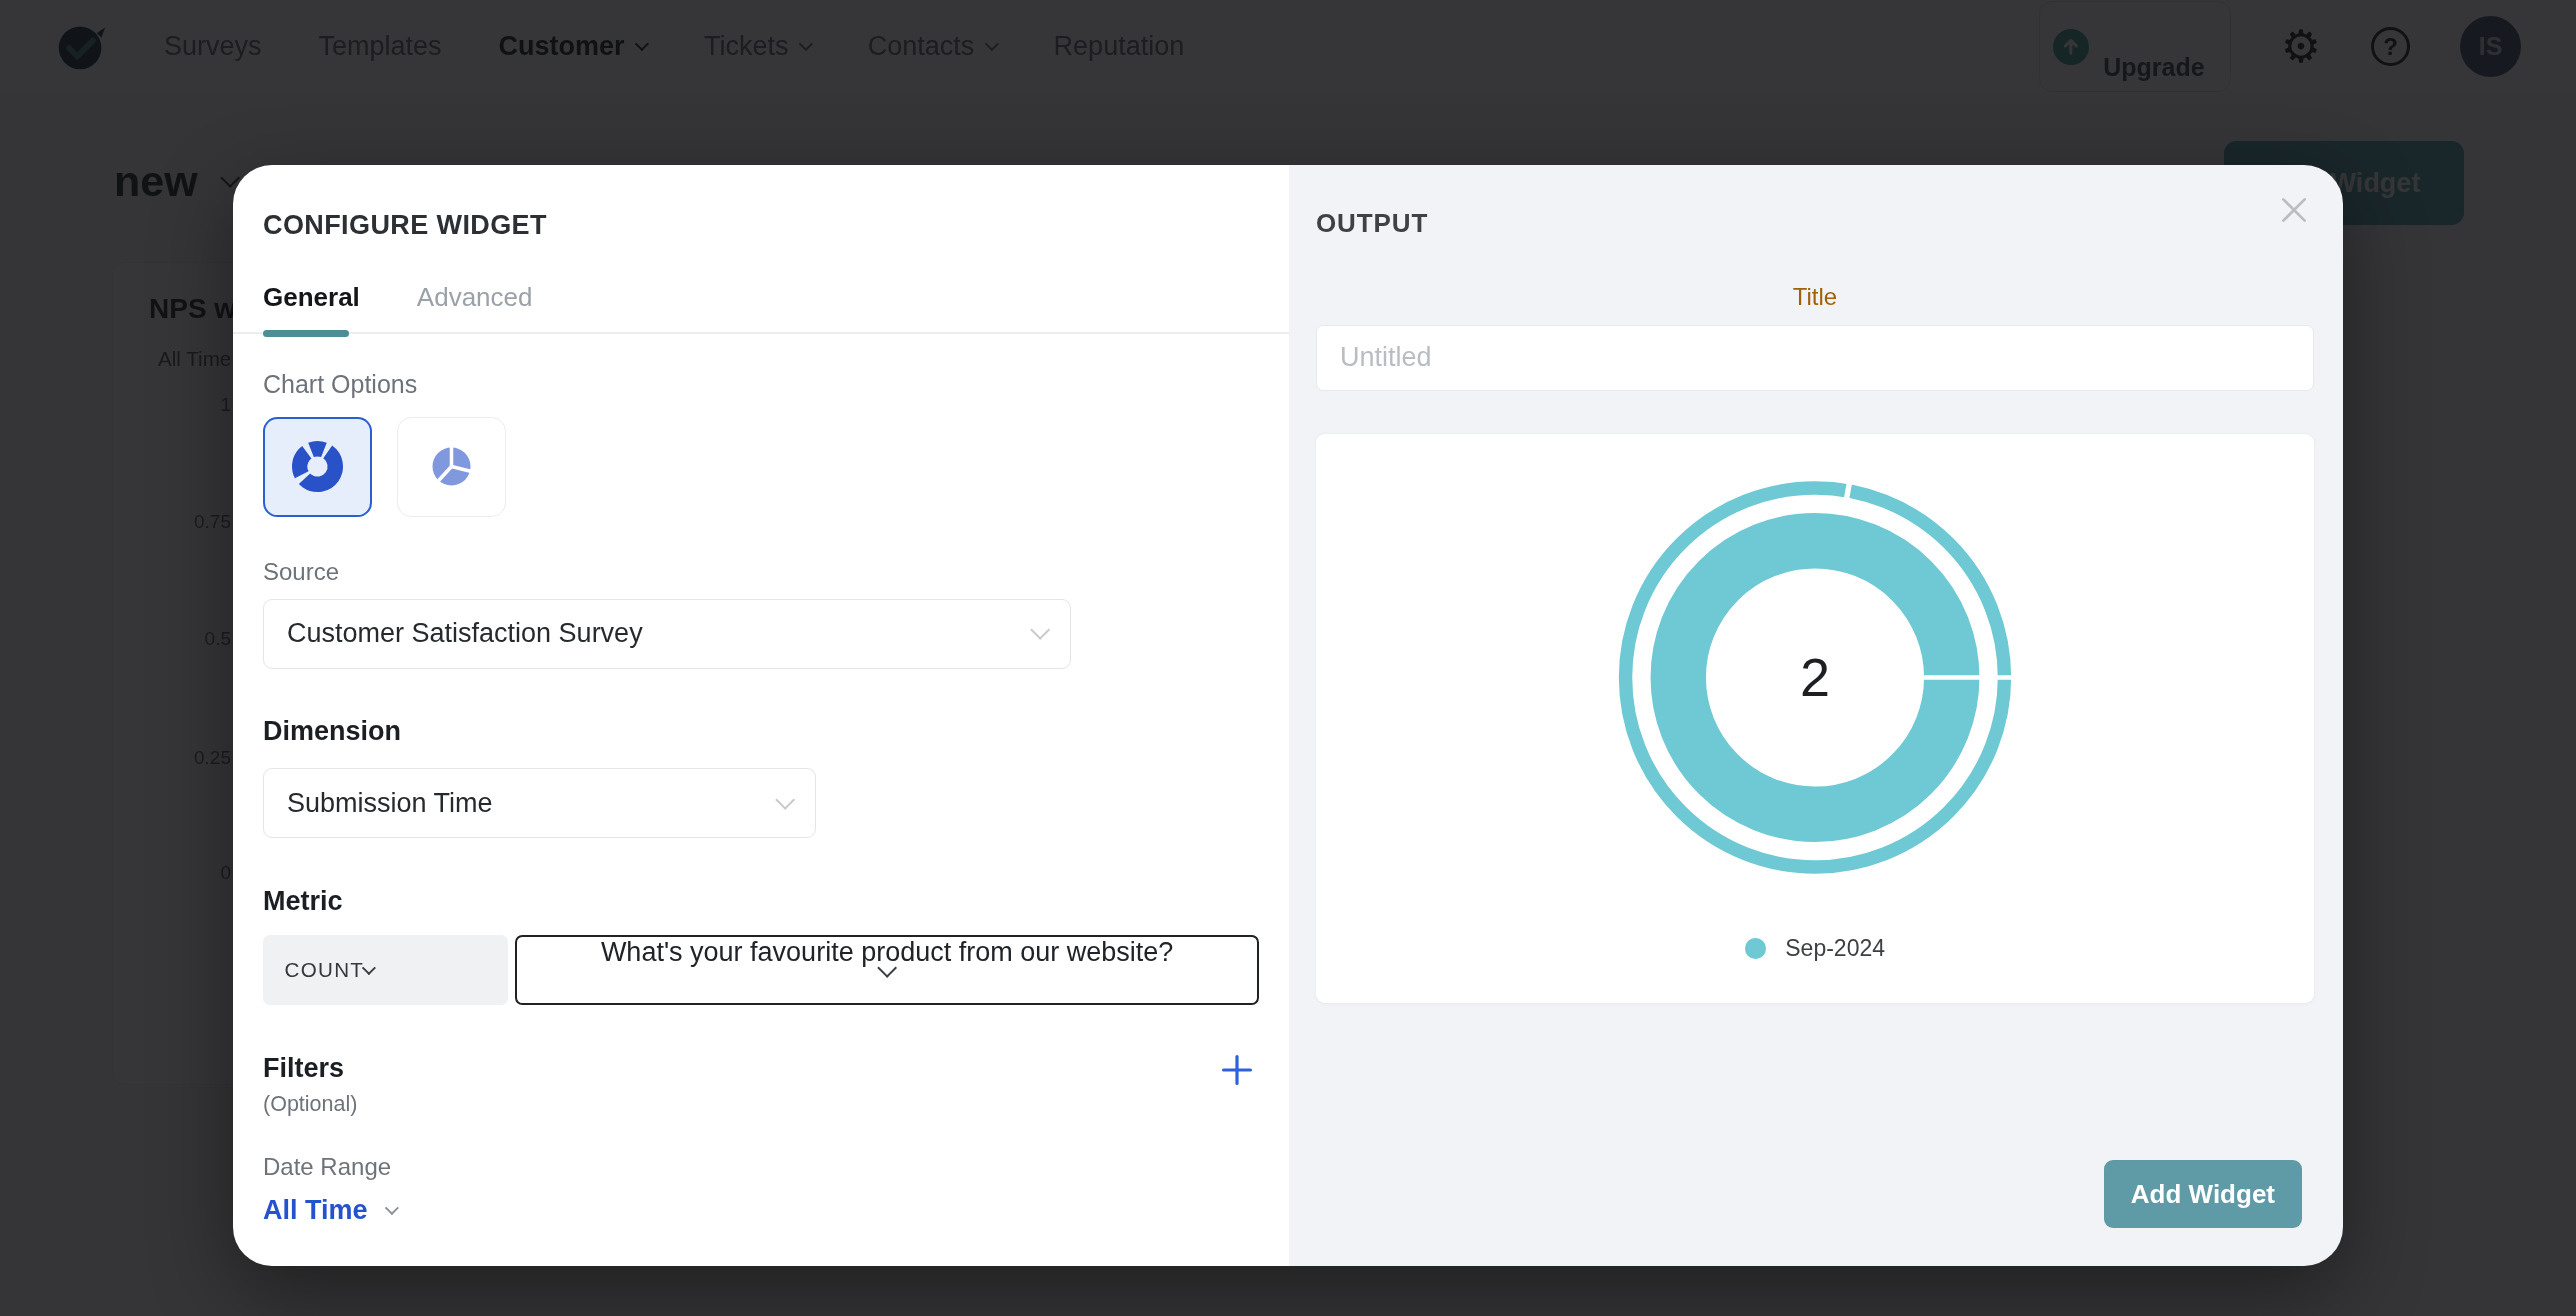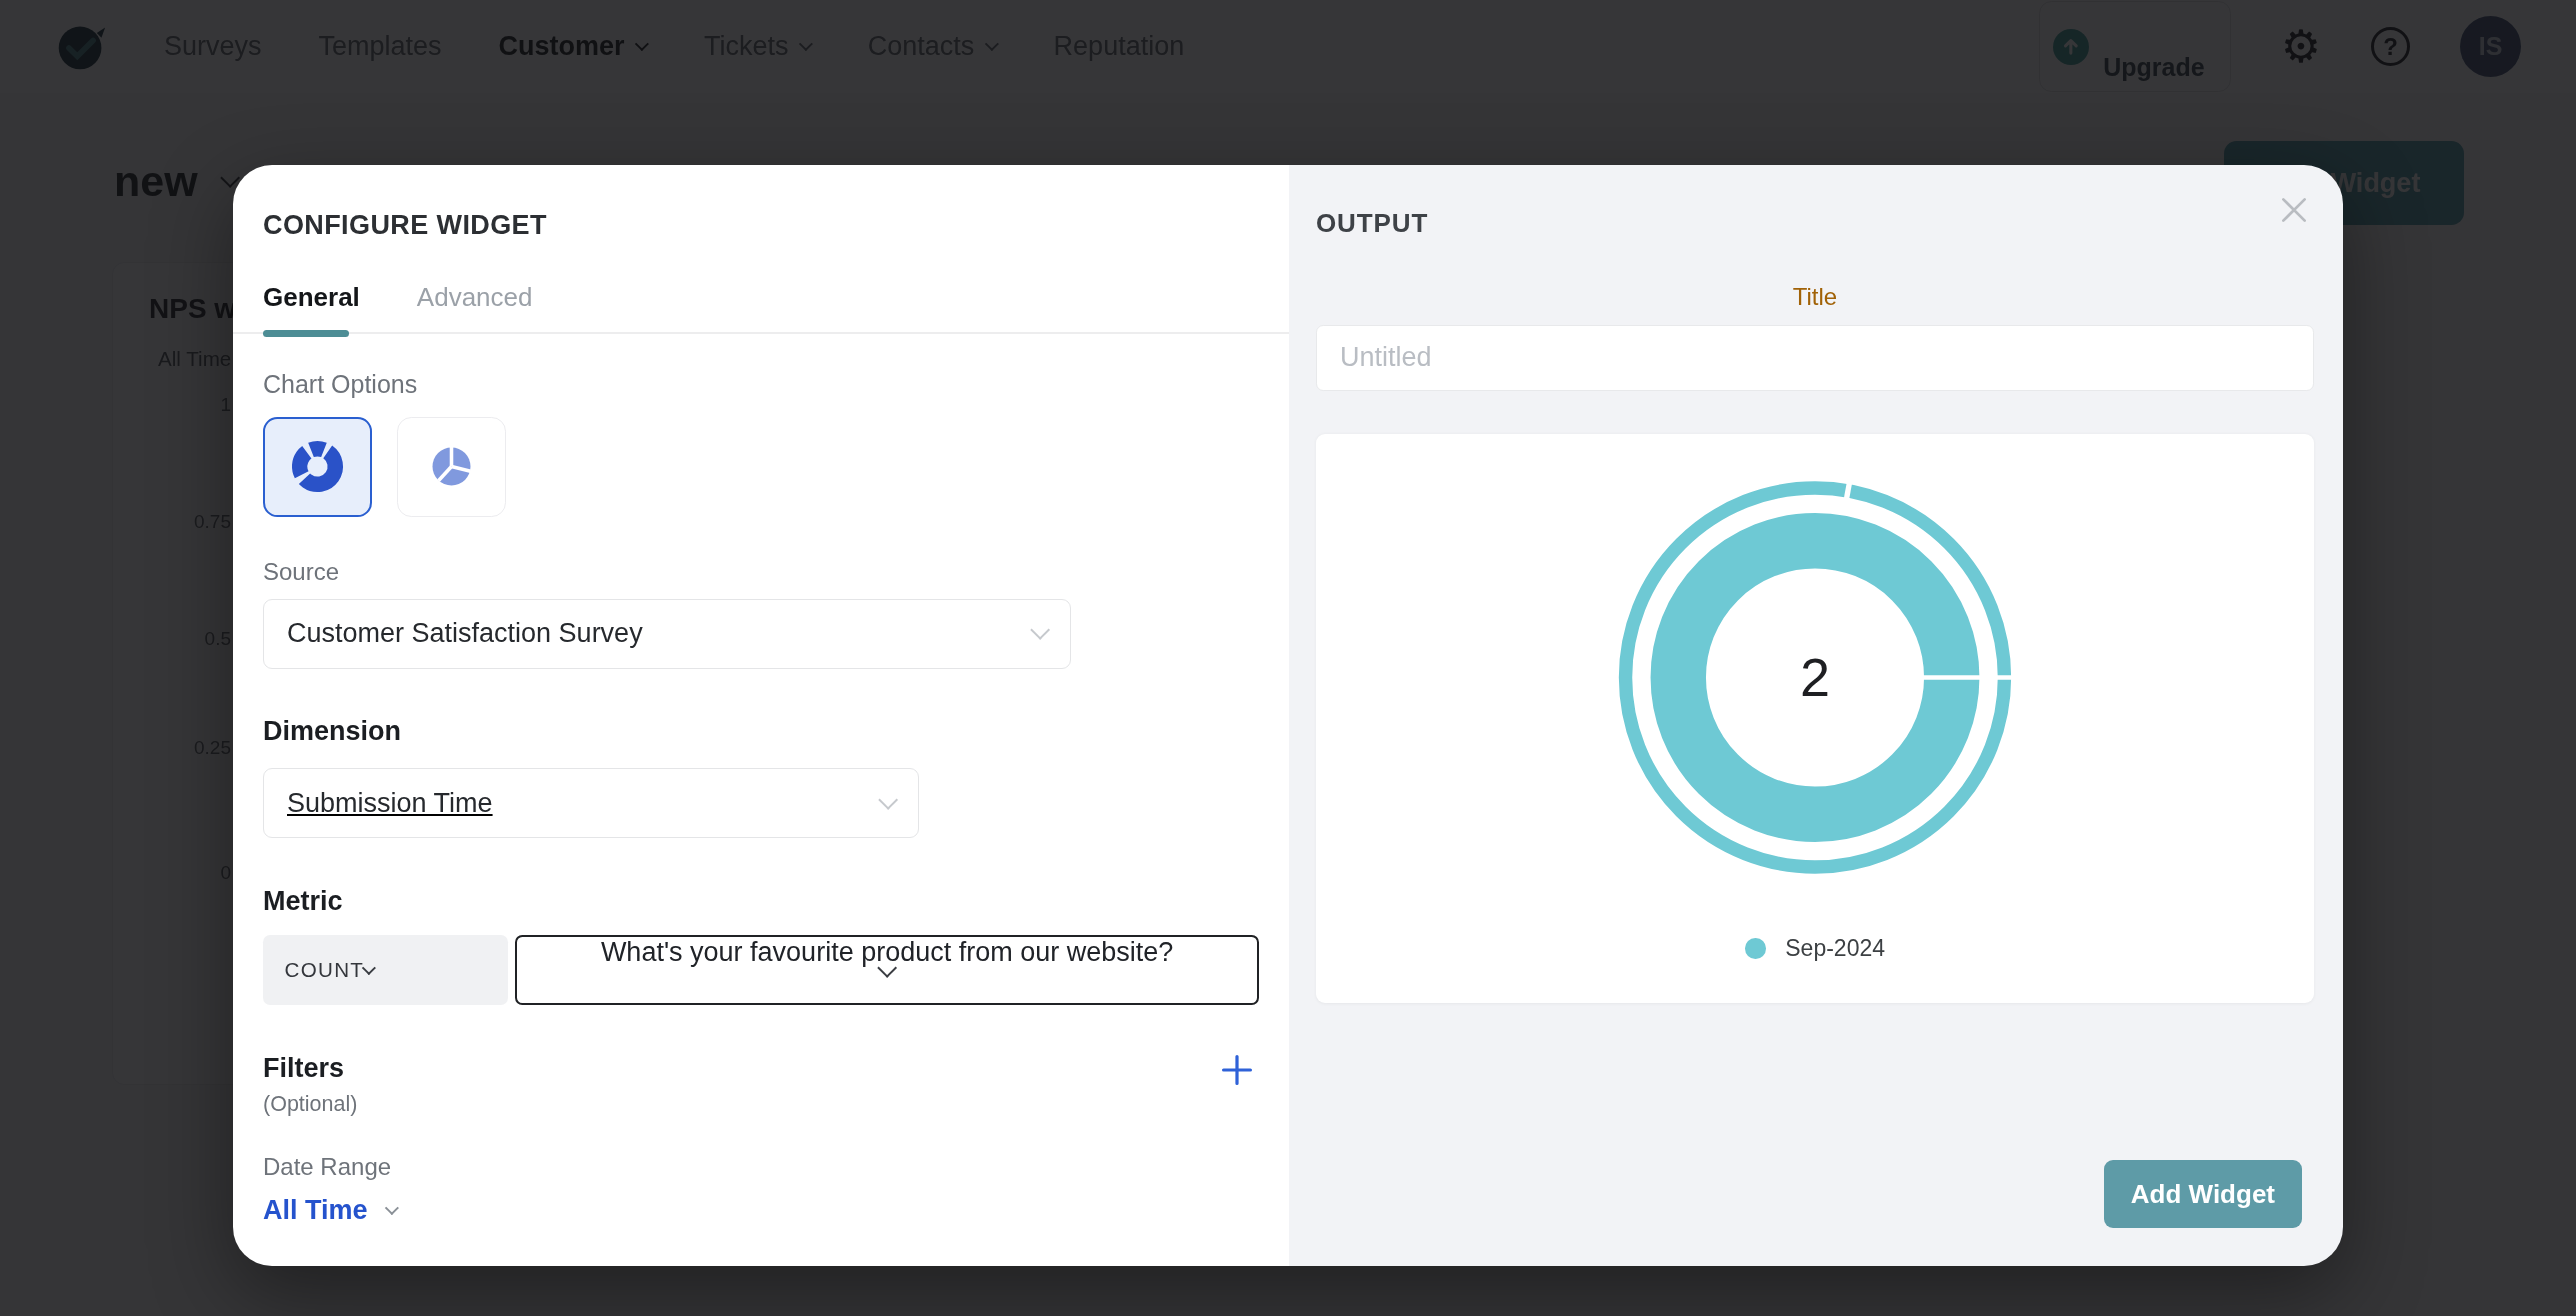--- a/index.html
+++ b/index.html
@@ -72,21 +72,21 @@
   .select-box .spacer { flex:1; }
   .chev { display:inline-block; border-right:2.7px solid currentColor; border-bottom:2.7px solid currentColor;
           transform:rotate(45deg); }
   .chev-lg { width:14.3px; height:14.3px; margin-top:-7.2px; }
   .chev-sm { width:9.8px; height:9.8px; margin-top:-4.5px; }
   .chev-light { color:#c6c9cd; }
   .chev-dark { color:#3a3d42; }
   .chev-gray { color:#8a9097; }
 
   .src-select { margin-top:13px; width:808px;gap:40px; }
-  .dim-select { margin-top:21.5px; width:656px;text-decoration:underline; }
+  .dim-select { margin-top:21.5px; width:553px; }
 
   .metric-row { margin-top:18px; display:flex; gap:7px; }
   .count-select { width:247px; height:70px; background:#f0f1f3; border-radius:7.2px;
                   display:flex; align-items:center; padding:0 21.5px; cursor:pointer; }
   .count-select .val { font-size:20.6px; letter-spacing:1.3px; color:#34373c; }
   .question-select { width:750px; height:70px; background:#fff; border:2.7px solid #202225;
                      border-radius:7.2px; display:flex; align-items:center; padding:0 23px; cursor:pointer;flex-direction:column; }
   .question-select .val { font-size:27px; color:#202328; }
 
   .filters-row { margin-top:48px; display:flex; align-items:flex-start; }
@@ -177,21 +177,21 @@
     <span class="page-title">new</span>
     <span class="chev chev-lg" style="color:#2b2e33"></span>
   </div>
 
   <div class="nps-card">
     <div class="nps-title">NPS widget</div>
     <div class="nps-sub">All Time</div>
     <span class="nps-tick" style="top:131px">1</span>
     <span class="nps-tick" style="top:248px">0.75</span>
     <span class="nps-tick" style="top:365px">0.5</span>
-    <span class="nps-tick" style="top:474px">0.25</span>
+    <span class="nps-tick" style="top:484px">0.25</span>
     <span class="nps-tick" style="top:599px">0</span>
   </div>
 
   <div class="new-widget-btn">
     <span>New Widget</span>
   </div>
 </div>
 
 <div class="overlay"></div>
 

